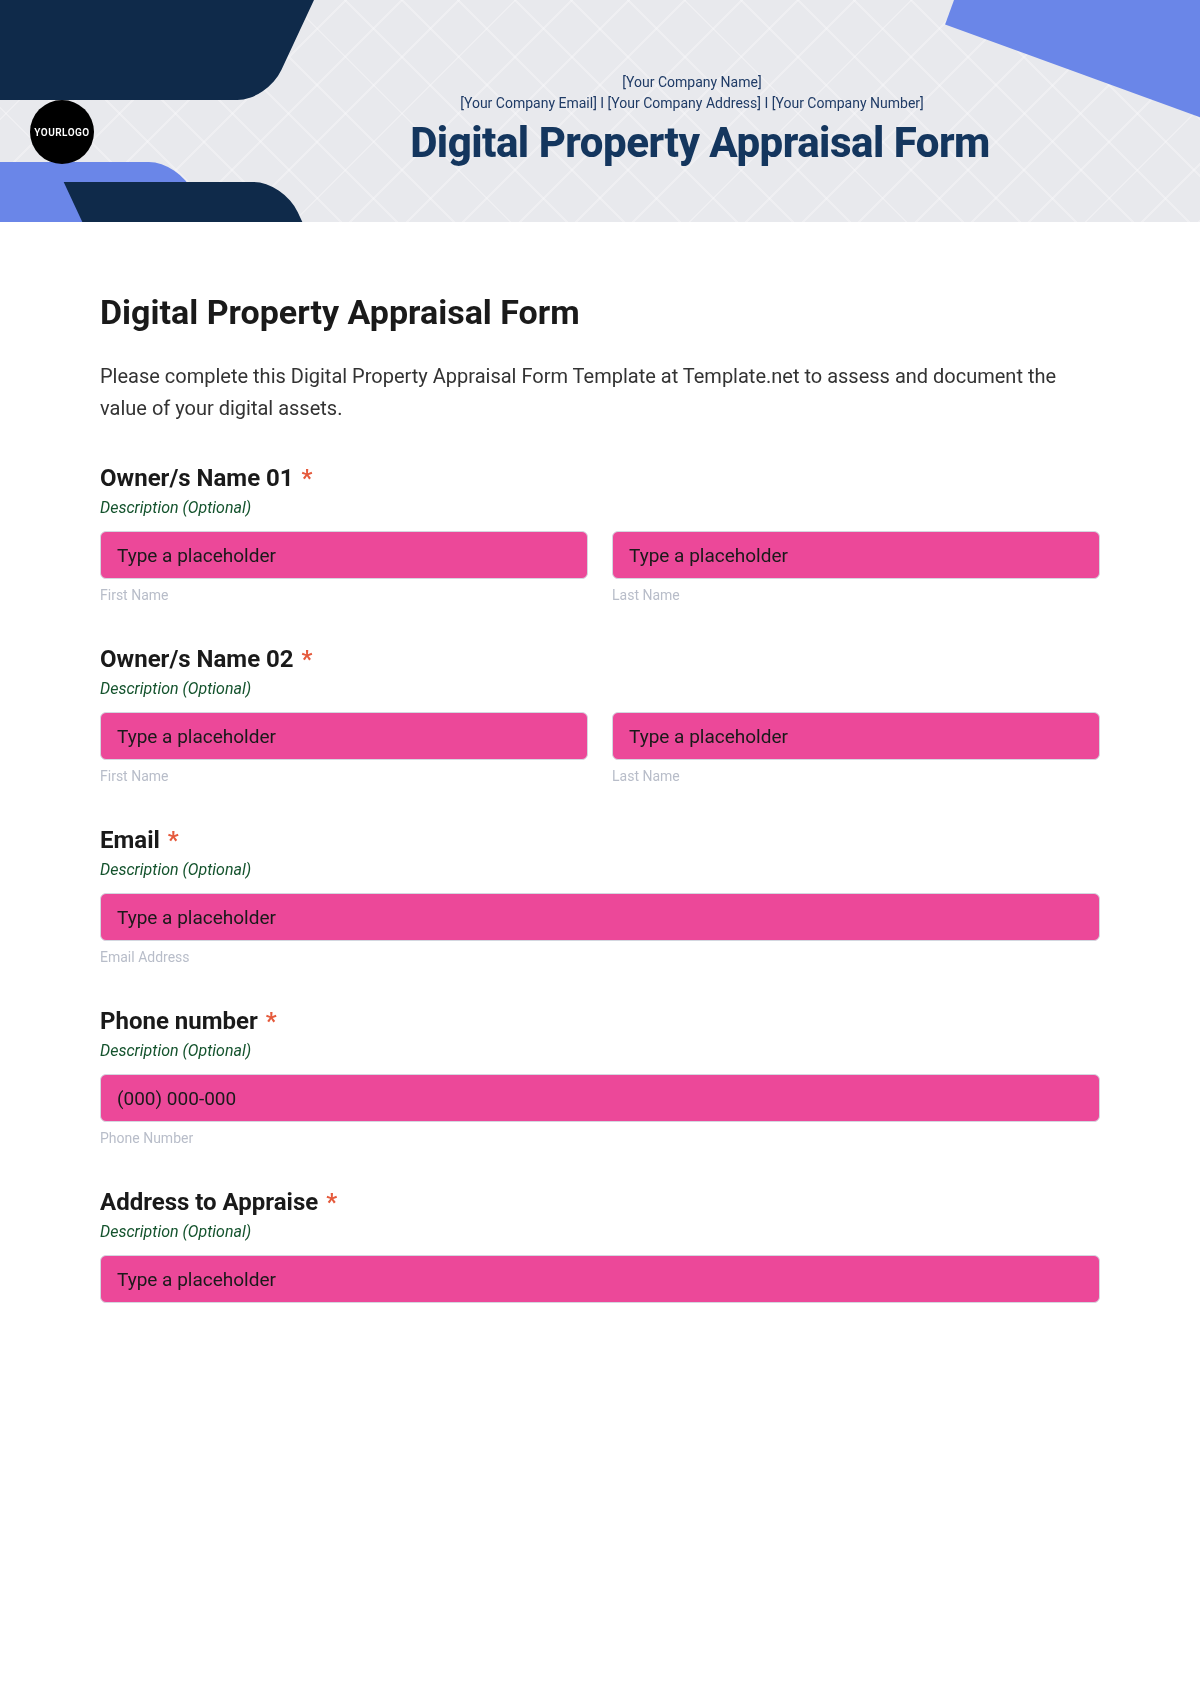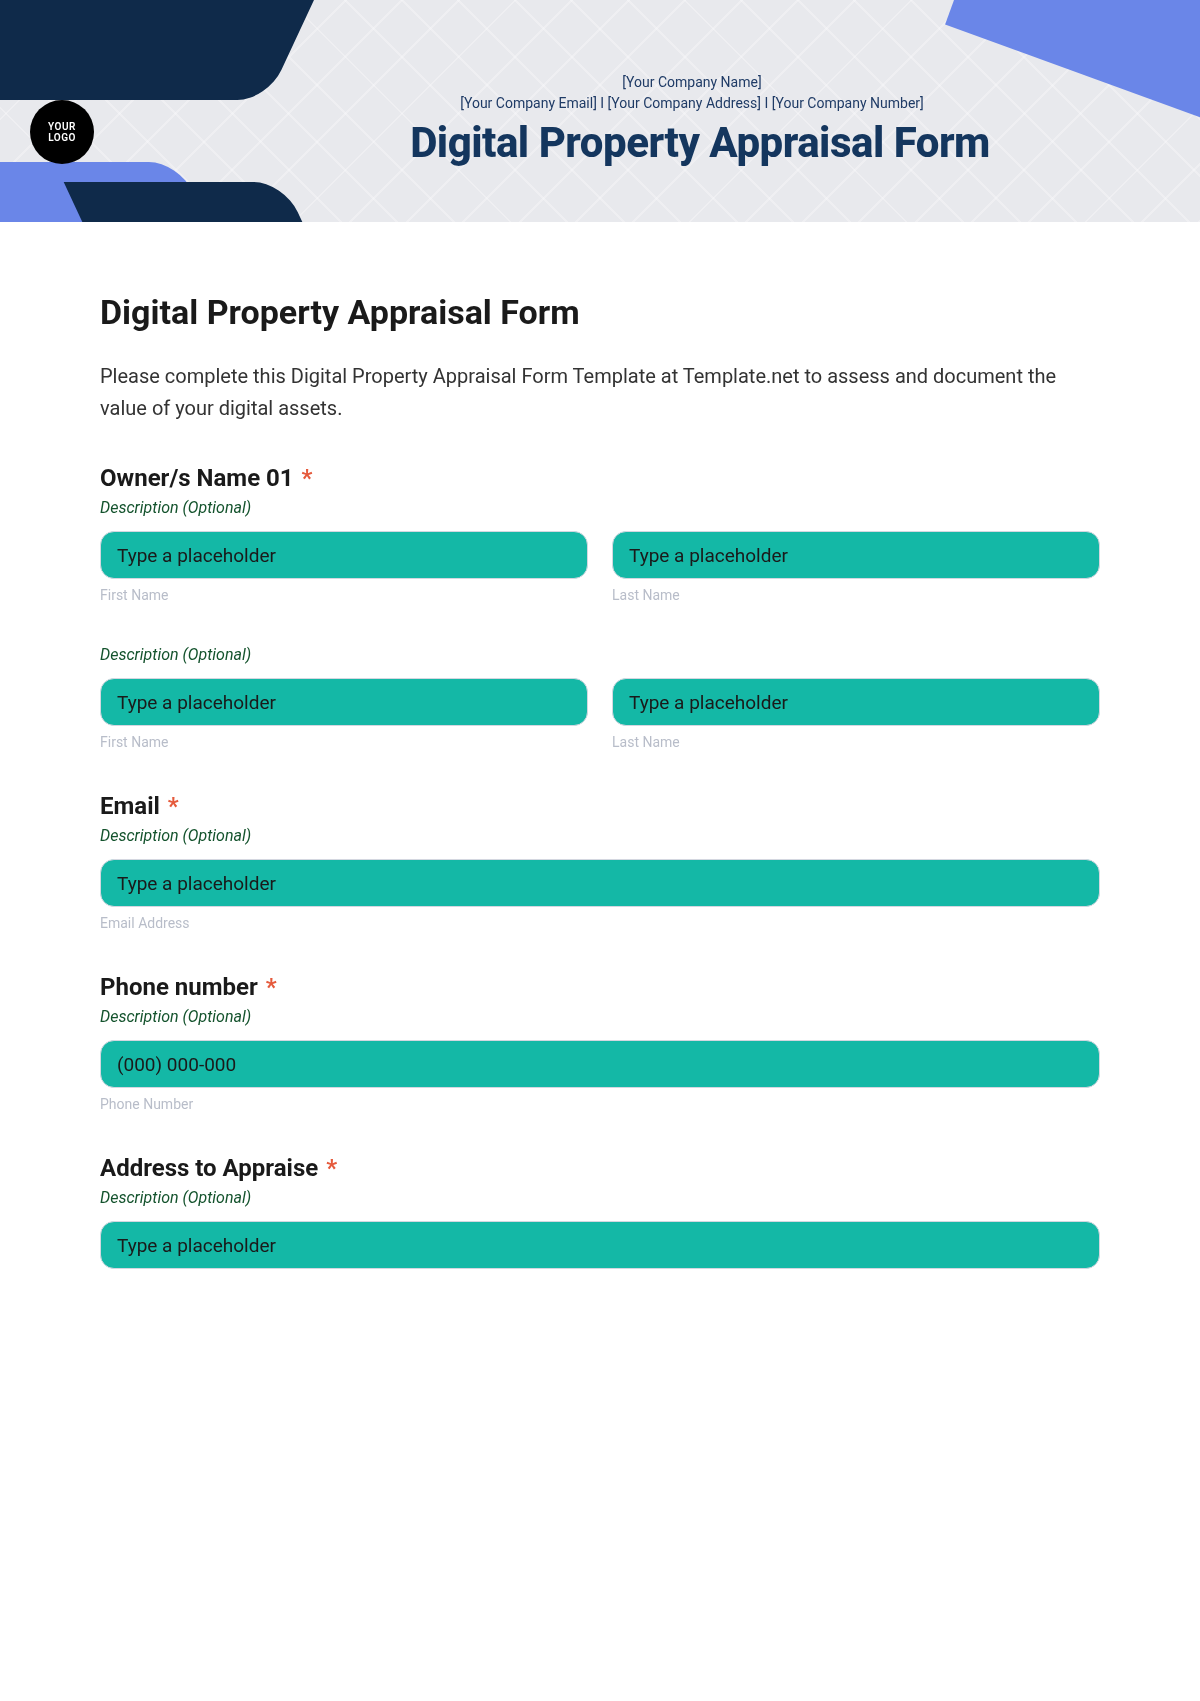--- a/index.html
+++ b/index.html
@@ -56,21 +56,21 @@
     border-top-right-radius: 30px;
   }
   .logo {
     position: absolute;
     top: 100px; left: 30px;
     width: 64px; height: 64px;
     border-radius: 50%;
     background: #000;
     color: #fff;
     display: flex;
-    flex-direction: column;
+    flex-direction: row;
     align-items: center;
     justify-content: center;
     font-size: 10px;
     font-weight: 600;
     letter-spacing: 0.5px;
     line-height: 1.1;
     text-align: center;
   }
   .banner-meta {
     position: absolute;
@@ -125,25 +125,25 @@
   }
   .row-2 {
     display: flex;
     gap: 24px;
   }
   .row-2 .col { flex: 1; }
   input.text-input {
     width: 100%;
     height: 48px;
     border: 1px solid #d4d7e0;
-    border-radius: 14px;
+    border-radius: 6px;
     padding: 1px 16px;
     font-size: 19px;
     color: #1a1a1a;
-    background: #14b8a6;
+    background: #ec4899;
     font-family: inherit;
   }
   input.text-input::placeholder { color: #1a1a1a; }
   .sub-label {
     font-size: 14px;
     color: #b8bdc9;
     margin-top: 8px;
   }
 </style>
 </head>
@@ -181,20 +181,24 @@
         <div class="sub-label">First Name</div>
       </div>
       <div class="col">
         <input class="text-input" type="text" placeholder="Type a placeholder" style="">
         <div class="sub-label">Last Name</div>
       </div>
     </div>
   </div>
 
   <div class="field-group">
+    <div class="field-label">
+      <span>Owner/s Name 02</span>
+      <span class="req">*</span>
+    </div>
     <div class="field-desc">Description (Optional)</div>
     <div class="row-2">
       <div class="col">
         <input class="text-input" type="text" placeholder="Type a placeholder" style="">
         <div class="sub-label">First Name</div>
       </div>
       <div class="col">
         <input class="text-input" type="text" placeholder="Type a placeholder" style="">
         <div class="sub-label">Last Name</div>
       </div>

